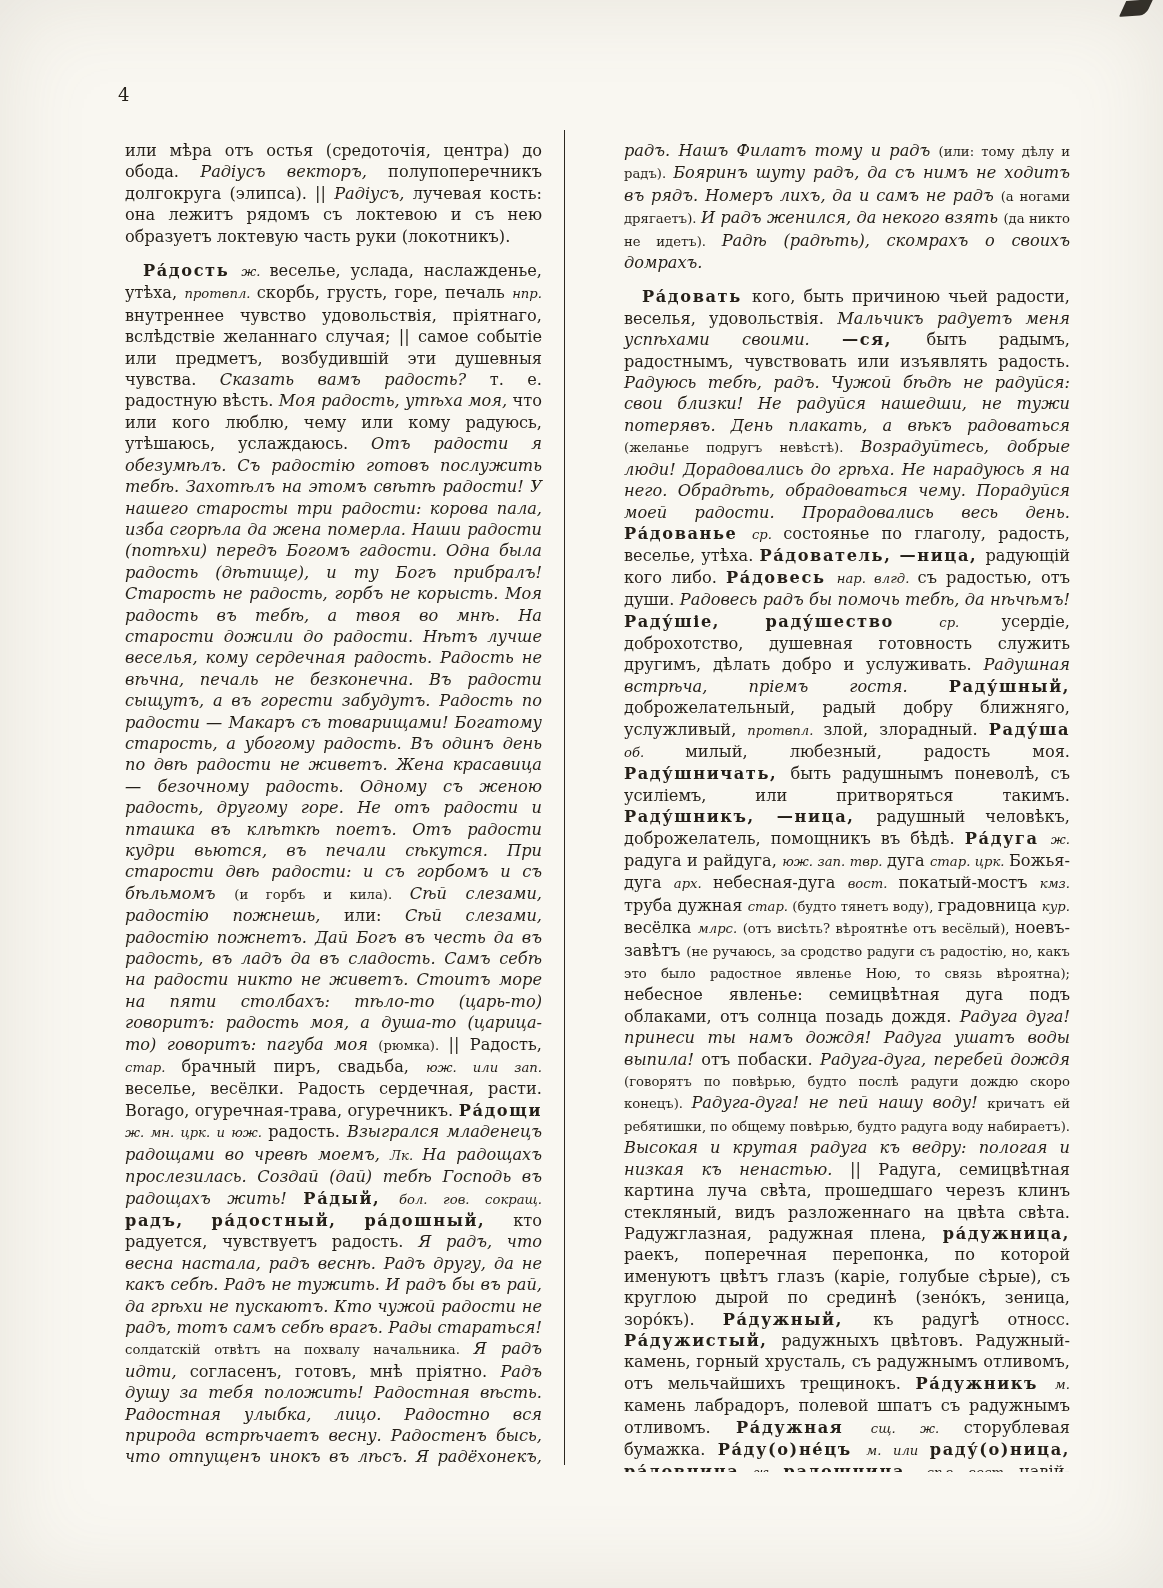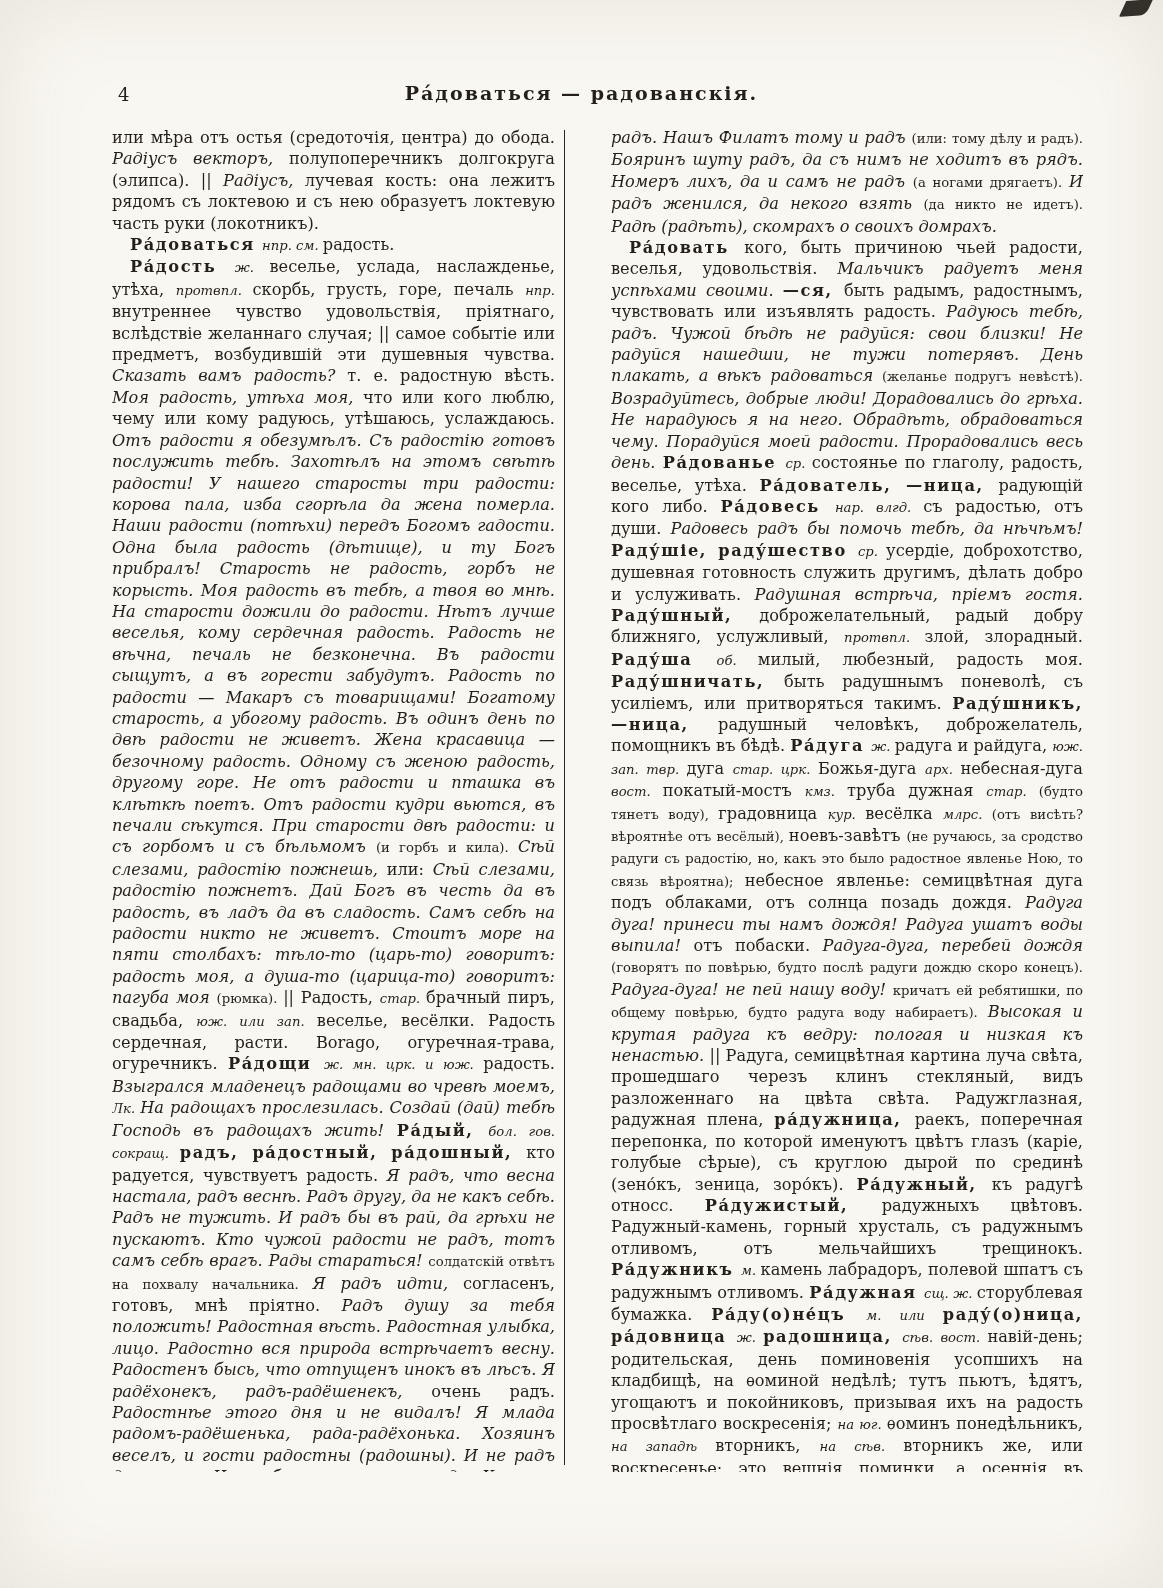--- a/index.html
+++ b/index.html
@@ -64,40 +64,38 @@
   .col-right { left: 611px; width: 472px; }
   .divider {
     position: absolute;
     top: 130px;
     left: 564px;
     width: 1px;
     height: 1335px;
     background: #2c2820;
   }
   p.para {
-    margin: 0;
+    margin: 13px;
     padding: 0;
   }
   p.para.indent { text-indent: 18px; }
   .run-n  { }
   .run-i  { font-style: italic; }
   .run-b  { font-weight: bold; letter-spacing: 1.6px; }
   .run-s  { font-style: italic; font-size: 13.2px; }
   .run-sn { font-size: 13.2px; }
 </style>
 </head>
 <body>
 
 <div class="page">
   <div class="scan-mark"></div>
   <div class="page-number">4</div>
-  <div class="running-title">Ра́доваться — радованскія.</div>
   <div class="column col-left" id="col-left">
       <p class="para"><span class="run-n">или мѣра отъ остья (средоточія, центра) до обода. </span><span class="run-i">Радіусъ векторъ, </span><span class="run-n">полупоперечникъ долгокруга (элипса). || </span><span class="run-i">Радіусъ, </span><span class="run-n">лучевая кость: она лежитъ рядомъ съ локтевою и съ нею образуетъ локтевую часть руки (локотникъ).</span></p>
-      <p class="para indent"><span class="run-b">Ра́доваться </span><span class="run-s">нпр. см. </span><span class="run-n">радость.</span></p>
       <p class="para indent"><span class="run-b">Ра́дость </span><span class="run-s">ж. </span><span class="run-n">веселье, услада, наслажденье, утѣха, </span><span class="run-s">протвпл. </span><span class="run-n">скорбь, грусть, горе, печаль </span><span class="run-s">нпр. </span><span class="run-n">внутреннее чувство удовольствія, пріятнаго, вслѣдствіе желаннаго случая; || самое событіе или предметъ, возбудившій эти душевныя чувства. </span><span class="run-i">Сказать вамъ радость? </span><span class="run-n">т. е. радостную вѣсть. </span><span class="run-i">Моя радость, утѣха моя, </span><span class="run-n">что или кого люблю, чему или кому радуюсь, утѣшаюсь, услаждаюсь. </span><span class="run-i">Отъ радости я обезумѣлъ. Съ радостію готовъ послужить тебѣ. Захотѣлъ на этомъ свѣтѣ радости! У нашего старосты три радости: корова пала, изба сгорѣла да жена померла. Наши радости (потѣхи) передъ Богомъ гадости. Одна была радость (дѣтище), и ту Богъ прибралъ! Старость не радость, горбъ не корысть. Моя радость въ тебѣ, а твоя во мнѣ. На старости дожили до радости. Нѣтъ лучше веселья, кому сердечная радость. Радость не вѣчна, печаль не безконечна. Въ радости сыщутъ, а въ горести забудутъ. Радость по радости — Макаръ съ товарищами! Богатому старость, а убогому радость. Въ одинъ день по двѣ радости не живетъ. Жена красавица — безочному радость. Одному съ женою радость, другому горе. Не отъ радости и пташка въ клѣткѣ поетъ. Отъ радости кудри вьются, въ печали сѣкутся. При старости двѣ радости: и съ горбомъ и съ бѣльмомъ </span><span class="run-sn">(и горбъ и кила). </span><span class="run-i">Сѣй слезами, радостію пожнешь, </span><span class="run-n">или: </span><span class="run-i">Сѣй слезами, радостію пожнетъ. Дай Богъ въ честь да въ радость, въ ладъ да въ сладость. Самъ себѣ на радости никто не живетъ. Стоитъ море на пяти столбахъ: тѣло-то (царь-то) говоритъ: радость моя, а душа-то (царица-то) говоритъ: пагуба моя </span><span class="run-sn">(рюмка). </span><span class="run-n">|| Радость, </span><span class="run-s">стар. </span><span class="run-n">брачный пиръ, свадьба, </span><span class="run-s">юж. или зап. </span><span class="run-n">веселье, весёлки. Радость сердечная, расти. Borago, огуречная-трава, огуречникъ. </span><span class="run-b">Ра́дощи </span><span class="run-s">ж. мн. црк. и юж. </span><span class="run-n">радость. </span><span class="run-i">Взыгрался младенецъ радощами во чревѣ моемъ, </span><span class="run-s">Лк. </span><span class="run-i">На радощахъ прослезилась. Создай (дай) тебѣ Господь въ радощахъ жить! </span><span class="run-b">Ра́дый, </span><span class="run-s">бол. гов. сокращ. </span><span class="run-b">радъ, ра́достный, ра́дошный, </span><span class="run-n">кто радуется, чувствуетъ радость. </span><span class="run-i">Я радъ, что весна настала, радъ веснѣ. Радъ другу, да не какъ себѣ. Радъ не тужить. И радъ бы въ рай, да грѣхи не пускаютъ. Кто чужой радости не радъ, тотъ самъ себѣ врагъ. Рады стараться! </span><span class="run-sn">солдатскій отвѣтъ на похвалу начальника. </span><span class="run-i">Я радъ идти, </span><span class="run-n">согласенъ, готовъ, мнѣ пріятно. </span><span class="run-i">Радъ душу за тебя положить! Радостная вѣсть. Радостная улыбка, лицо. Радостно вся природа встрѣчаетъ весну. Радостенъ бысь, что отпущенъ инокъ въ лѣсъ. Я радёхонекъ, радъ-радёшенекъ, </span><span class="run-n">очень радъ. </span><span class="run-i">Радостнѣе этого дня и не видалъ! Я млада радомъ-радёшенька, рада-радёхонька. Хозяинъ веселъ, и гости радостны (радошны). И не радъ да готовъ. Чѣмъ богаты, тѣмъ и рады. Хоть не богатъ, а гостямъ радъ. Не тѣмъ богатъ, что есть, а тѣмъ богатъ, чѣмъ радъ </span></p>
     </div>
   <div class="divider"></div>
   <div class="column col-right" id="col-right">
       <p class="para"><span class="run-i">радъ. Нашъ Филатъ тому и радъ </span><span class="run-sn">(или: тому дѣлу и радъ). </span><span class="run-i">Бояринъ шуту радъ, да съ нимъ не ходитъ въ рядъ. Номеръ лихъ, да и самъ не радъ </span><span class="run-sn">(а ногами дрягаетъ). </span><span class="run-i">И радъ женился, да некого взять </span><span class="run-sn">(да никто не идетъ). </span><span class="run-i">Радѣ (радѣть), скомрахъ о своихъ домрахъ.</span></p>
       <p class="para indent"><span class="run-b">Ра́довать </span><span class="run-n">кого, быть причиною чьей радости, веселья, удовольствія. </span><span class="run-i">Мальчикъ радуетъ меня успѣхами своими. </span><span class="run-b">—ся, </span><span class="run-n">быть радымъ, радостнымъ, чувствовать или изъявлять радость. </span><span class="run-i">Радуюсь тебѣ, радъ. Чужой бѣдѣ не радуйся: свои близки! Не радуйся нашедши, не тужи потерявъ. День плакать, а вѣкъ радоваться </span><span class="run-sn">(желанье подругъ невѣстѣ). </span><span class="run-i">Возрадуйтесь, добрые люди! Дорадовались до грѣха. Не нарадуюсь я на него. Обрадѣть, обрадоваться чему. Порадуйся моей радости. Прорадовались весь день. </span><span class="run-b">Ра́дованье </span><span class="run-s">ср. </span><span class="run-n">состоянье по глаголу, радость, веселье, утѣха. </span><span class="run-b">Ра́дователь, —ница, </span><span class="run-n">радующій кого либо. </span><span class="run-b">Ра́довесь </span><span class="run-s">нар. влгд. </span><span class="run-n">съ радостью, отъ души. </span><span class="run-i">Радовесь радъ бы помочь тебѣ, да нѣчѣмъ! </span><span class="run-b">Раду́шіе, раду́шество </span><span class="run-s">ср. </span><span class="run-n">усердіе, доброхотство, душевная готовность служить другимъ, дѣлать добро и услуживать. </span><span class="run-i">Радушная встрѣча, пріемъ гостя. </span><span class="run-b">Раду́шный, </span><span class="run-n">доброжелательный, радый добру ближняго, услужливый, </span><span class="run-s">протвпл. </span><span class="run-n">злой, злорадный. </span><span class="run-b">Раду́ша </span><span class="run-s">об. </span><span class="run-n">милый, любезный, радость моя. </span><span class="run-b">Раду́шничать, </span><span class="run-n">быть радушнымъ поневолѣ, съ усиліемъ, или притворяться такимъ. </span><span class="run-b">Раду́шникъ, —ница, </span><span class="run-n">радушный человѣкъ, доброжелатель, помощникъ въ бѣдѣ. </span><span class="run-b">Ра́дуга </span><span class="run-s">ж. </span><span class="run-n">радуга и райдуга, </span><span class="run-s">юж. зап. твр. </span><span class="run-n">дуга </span><span class="run-s">стар. црк. </span><span class="run-n">Божья-дуга </span><span class="run-s">арх. </span><span class="run-n">небесная-дуга </span><span class="run-s">вост. </span><span class="run-n">покатый-мостъ </span><span class="run-s">кмз. </span><span class="run-n">труба дужная </span><span class="run-s">стар. </span><span class="run-sn">(будто тянетъ воду), </span><span class="run-n">градовница </span><span class="run-s">кур. </span><span class="run-n">весёлка </span><span class="run-s">млрс. </span><span class="run-sn">(отъ висѣть? вѣроятнѣе отъ весёлый), </span><span class="run-n">ноевъ-завѣтъ </span><span class="run-sn">(не ручаюсь, за сродство радуги съ радостію, но, какъ это было радостное явленье Ною, то связь вѣроятна); </span><span class="run-n">небесное явленье: семицвѣтная дуга подъ облаками, отъ солнца позадь дождя. </span><span class="run-i">Радуга дуга! принеси ты намъ дождя! Радуга ушатъ воды выпила! </span><span class="run-n">отъ побаски. </span><span class="run-i">Радуга-дуга, перебей дождя </span><span class="run-sn">(говорятъ по повѣрью, будто послѣ радуги дождю скоро конецъ). </span><span class="run-i">Радуга-дуга! не пей нашу воду! </span><span class="run-sn">кричатъ ей ребятишки, по общему повѣрью, будто радуга воду набираетъ). </span><span class="run-i">Высокая и крутая радуга къ ведру: пологая и низкая къ ненастью. </span><span class="run-n">|| Радуга, семицвѣтная картина луча свѣта, прошедшаго черезъ клинъ стекляный, видъ разложеннаго на цвѣта свѣта. Радужглазная, радужная плена, </span><span class="run-b">ра́дужница, </span><span class="run-n">раекъ, поперечная перепонка, по которой именуютъ цвѣтъ глазъ (каріе, голубые сѣрые), съ круглою дырой по срединѣ (зено́къ, зеница, зоро́къ). </span><span class="run-b">Ра́дужный, </span><span class="run-n">къ радугѣ относс. </span><span class="run-b">Ра́дужистый, </span><span class="run-n">радужныхъ цвѣтовъ. Радужный-камень, горный хрусталь, съ радужнымъ отливомъ, отъ мельчайшихъ трещинокъ. </span><span class="run-b">Ра́дужникъ </span><span class="run-s">м. </span><span class="run-n">камень лабрадоръ, полевой шпатъ съ радужнымъ отливомъ. </span><span class="run-b">Ра́дужная </span><span class="run-s">сщ. ж. </span><span class="run-n">сторублевая бумажка. </span><span class="run-b">Ра́ду(о)не́цъ </span><span class="run-s">м. или </span><span class="run-b">раду́(о)ница, ра́довница </span><span class="run-s">ж. </span><span class="run-b">радошница, </span><span class="run-s">сѣв. вост. </span><span class="run-n">навій-день; родительская, день поминовенія усопшихъ на кладбищѣ, на ѳоминой недѣлѣ; тутъ пьютъ, ѣдятъ, угощаютъ и покойниковъ, призывая ихъ на радость просвѣтлаго воскресенія; </span><span class="run-s">на юг. </span><span class="run-n">ѳоминъ понедѣльникъ, </span><span class="run-s">на западѣ </span><span class="run-n">вторникъ, </span><span class="run-s">на сѣв. </span><span class="run-n">вторникъ же, или воскресенье; это вешнія поминки, а осеннія въ родительскую или Дмитріеву суботу. Въ </span></p>
     </div>
 </div>
 
 </body></html>

